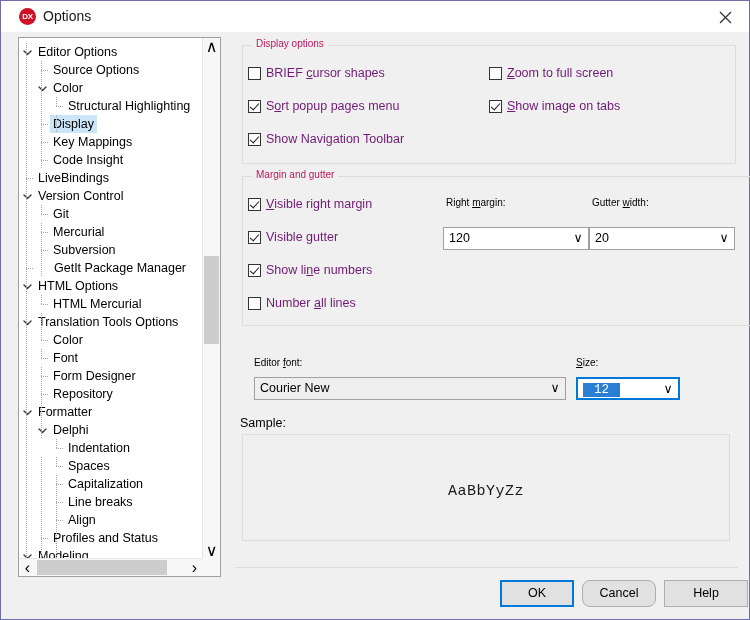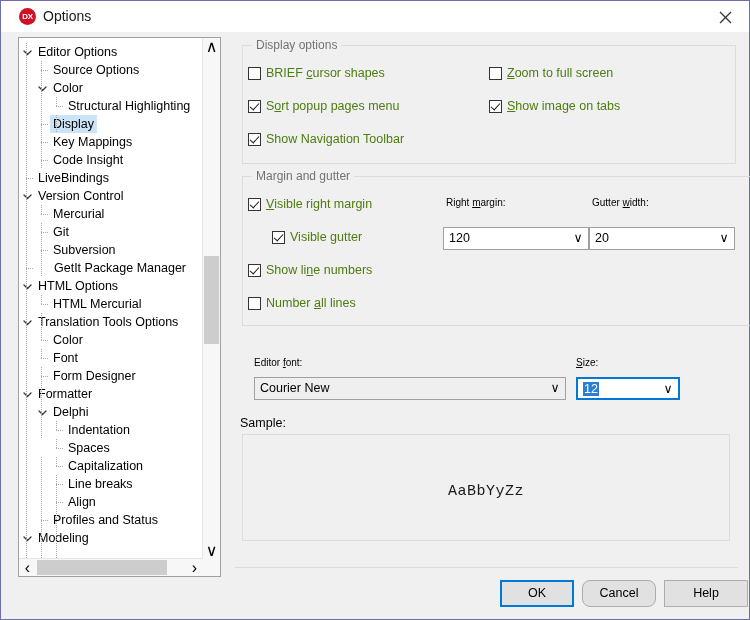--- a/index.html
+++ b/index.html
@@ -140,26 +140,26 @@
   }
   .groupbox {
     position: absolute;
     border: 1px solid #dcdcdc;
     background: transparent;
     box-sizing: border-box;
   }
   .groupbox > .gb-title {
     position: absolute; top: -8px; left: 9px;
     background: #f0f0f0; padding: 0 4px;
-    font-size: 12px; color: #737373;
+    font-size: 10px; color: #be185d;
   }
 
   .chk {
     position: absolute;
-    font-size: 12.5px; color: #4d7c0f;
+    font-size: 12.5px; color: #701a75;
     line-height: 15px; white-space: nowrap;
     cursor: default;
   }
   .chk .box {
     display: inline-block; vertical-align: -3px;
     width: 13px; height: 13px;
     border: 1px solid #333; background: #fff;
     box-sizing: border-box; position: relative;
     margin-right: 5px;
   }
@@ -183,21 +183,21 @@
   }
   .combo.grey { background: #efefef; }
   .combo .arr {
     position: absolute; right: 0; top: 0; width: 20px; height: 21px;
     text-align: center; line-height: 21px;
   }
   .combo.focus {
     border: 2px solid #0078d7;
   }
   .combo .sel-text {
-    background: #2a7fd4; color: #fff; padding: 0 1px;
+    background: #2a7fd4; color: #fff; padding: 0 11px; font-family: Liberation Mono, monospace;
   }
 
   #sample-label {
     position: absolute; font-size: 12.5px; color: #000;
   }
   #sample-box {
     position: absolute;
     border: 1px solid #dcdcdc; background: #f0f0f0;
     box-sizing: border-box;
   }
@@ -293,25 +293,25 @@
           <div class="tnode" style="top: 0px;"><span class="dash" style="left: 3px;">
               <span class="guide" style="left:4px;top:0;height:9px;"></span>
               <span class="elbow" style="left:4px;top:9px;width:7px;"></span>
             </span><span class="tlabel" style="margin-left: 16px;">LiveBindings</span></div>
           <div class="tnode" style="top: 0px;"><span class="chev" style="left: 3px;"><svg width="9" height="9" viewBox="0 0 9 9">
                 <path d="M1 3 L4.5 6.5 L8 3" fill="none" stroke="#3b3b3b" stroke-width="1.4" stroke-linecap="round" stroke-linejoin="round"></path>
               </svg></span><span class="tlabel" style="margin-left: 16px;">Version Control</span></div>
           <div class="tnode" style="top: 0px;"><span class="dash" style="left: 18px;">
               <span class="guide" style="left:4px;top:0;height:9px;"></span>
               <span class="elbow" style="left:4px;top:9px;width:7px;"></span>
+            </span><span class="tlabel" style="margin-left: 31px;">Git</span></div>
+          <div class="tnode" style="top: 0px;"><span class="dash" style="left: 18px;">
+              <span class="guide" style="left:4px;top:0;height:9px;"></span>
+              <span class="elbow" style="left:4px;top:9px;width:7px;"></span>
             </span><span class="tlabel" style="margin-left: 31px;">Mercurial</span></div>
-          <div class="tnode" style="top: 0px;"><span class="dash" style="left: 18px;">
-              <span class="guide" style="left:4px;top:0;height:9px;"></span>
-              <span class="elbow" style="left:4px;top:9px;width:7px;"></span>
-            </span><span class="tlabel" style="margin-left: 31px;">Git</span></div>
           <div class="tnode" style="top: 0px;"><span class="dash" style="left: 18px;">
               <span class="guide" style="left:4px;top:0;height:9px;"></span>
               <span class="elbow" style="left:4px;top:9px;width:7px;"></span>
             </span><span class="tlabel" style="margin-left: 31px;">Subversion</span></div>
           <div class="tnode" style="top: 0px;"><span class="dash" style="left: 3px;">
               <span class="guide" style="left:4px;top:0;height:9px;"></span>
               <span class="elbow" style="left:4px;top:9px;width:7px;"></span>
             </span><span class="tlabel" style="margin-left: 32px;">GetIt Package Manager</span></div>
           <div class="tnode" style="top: 0px;"><span class="chev" style="left: 3px;"><svg width="9" height="9" viewBox="0 0 9 9">
                 <path d="M1 3 L4.5 6.5 L8 3" fill="none" stroke="#3b3b3b" stroke-width="1.4" stroke-linecap="round" stroke-linejoin="round"></path>
@@ -328,20 +328,24 @@
               <span class="elbow" style="left:4px;top:9px;width:7px;"></span>
             </span><span class="tlabel" style="margin-left: 31px;">Color</span></div>
           <div class="tnode" style="top: 0px;"><span class="dash" style="left: 18px;">
               <span class="guide" style="left:4px;top:0;height:9px;"></span>
               <span class="elbow" style="left:4px;top:9px;width:7px;"></span>
             </span><span class="tlabel" style="margin-left: 31px;">Font</span></div>
           <div class="tnode" style="top: 0px;"><span class="dash" style="left: 18px;">
               <span class="guide" style="left:4px;top:0;height:9px;"></span>
               <span class="elbow" style="left:4px;top:9px;width:7px;"></span>
             </span><span class="tlabel" style="margin-left: 31px;">Form Designer</span></div>
+          <div class="tnode" style="top: 0px;"><span class="dash" style="left: 18px;">
+              <span class="guide" style="left:4px;top:0;height:9px;"></span>
+              <span class="elbow" style="left:4px;top:9px;width:7px;"></span>
+            </span><span class="tlabel" style="margin-left: 31px;">Repository</span></div>
           <div class="tnode" style="top: 0px;"><span class="chev" style="left: 3px;"><svg width="9" height="9" viewBox="0 0 9 9">
                 <path d="M1 3 L4.5 6.5 L8 3" fill="none" stroke="#3b3b3b" stroke-width="1.4" stroke-linecap="round" stroke-linejoin="round"></path>
               </svg></span><span class="tlabel" style="margin-left: 16px;">Formatter</span></div>
           <div class="tnode" style="top: 0px;"><span class="chev" style="left: 18px;"><svg width="9" height="9" viewBox="0 0 9 9">
                 <path d="M1 3 L4.5 6.5 L8 3" fill="none" stroke="#3b3b3b" stroke-width="1.4" stroke-linecap="round" stroke-linejoin="round"></path>
               </svg></span><span class="tlabel" style="margin-left: 31px;">Delphi</span></div>
           <div class="tnode" style="top: 0px;"><span class="dash" style="left: 33px;">
               <span class="guide" style="left:4px;top:0;height:9px;"></span>
               <span class="elbow" style="left:4px;top:9px;width:7px;"></span>
             </span><span class="tlabel" style="margin-left: 46px;">Indentation</span></div>
@@ -402,21 +406,21 @@
             <div class="chk" style="left: 5px; top: 86px;"><span class="box on"></span><span>Show Navigation Toolbar</span></div>
             <div class="chk" style="left: 246px; top: 20px;"><span class="box"></span><span><span class="acc">Z</span>oom to full screen</span></div>
             <div class="chk" style="left: 246px; top: 53px;"><span class="box on"></span><span><span class="acc">S</span>how image on tabs</span></div>
           </div>
       </div>
 
       <div class="groupbox" id="gb-margin" style="left:7px; top:144px; width:536px; height:150px;">
         <div class="gb-title">Margin and gutter</div>
         <div id="margin-chk-host">
             <div class="chk" style="left: 5px; top: 20px;"><span class="box on"></span><span><span class="acc">V</span>isible right margin</span></div>
-            <div class="chk" style="left: 5px; top: 53px; margin-left: 24px;"><span class="box on"></span><span>Visible <span class="acc">g</span>utter</span></div>
+            <div class="chk" style="left: 5px; top: 53px;"><span class="box on"></span><span>Visible <span class="acc">g</span>utter</span></div>
             <div class="chk" style="left: 5px; top: 86px;"><span class="box on"></span><span>Show li<span class="acc">n</span>e numbers</span></div>
             <div class="chk" style="left: 5px; top: 119px;"><span class="box"></span><span>Number <span class="acc">a</span>ll lines</span></div>
           </div>
 
         <div class="fld-label" style="left:203px; top:20px;">
           <span id="rm-label-text">Right <span class="acc">m</span>argin:</span>
         </div>
         <div class="fld-label" style="left:349px; top:20px;">
           <span id="gw-label-text">Gutter <span class="acc">w</span>idth:</span>
         </div>

